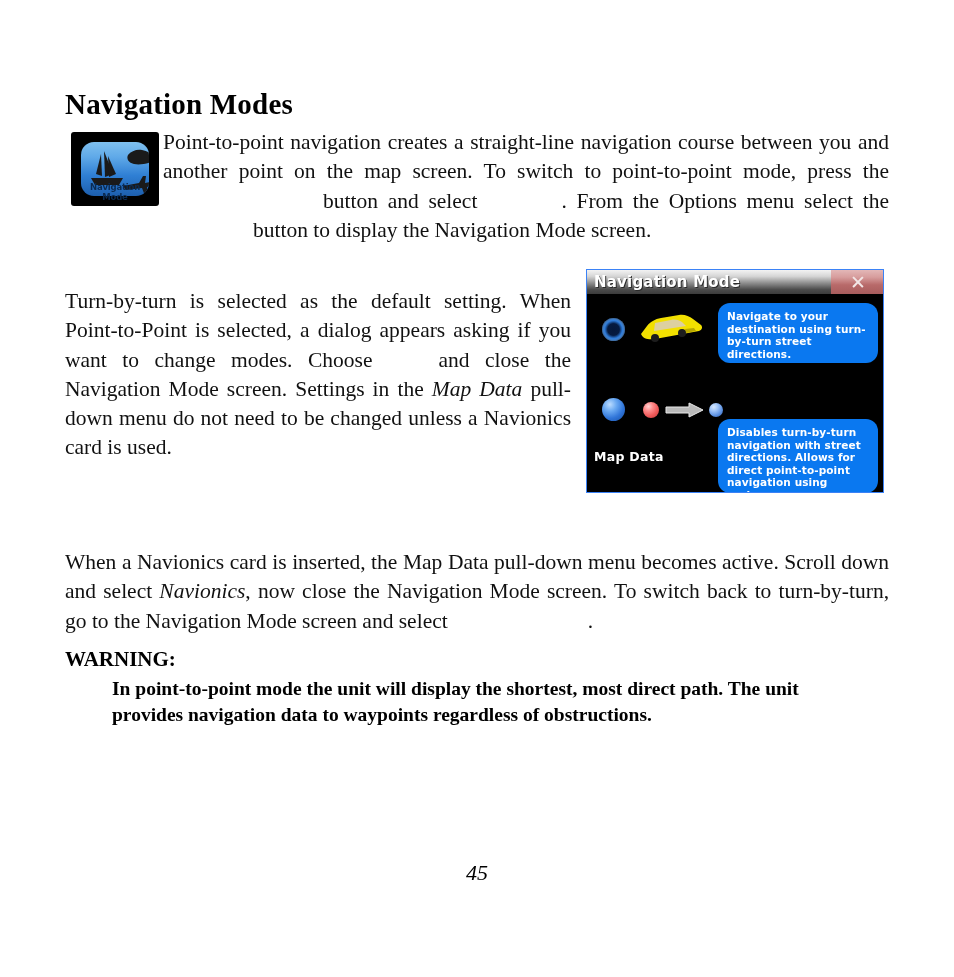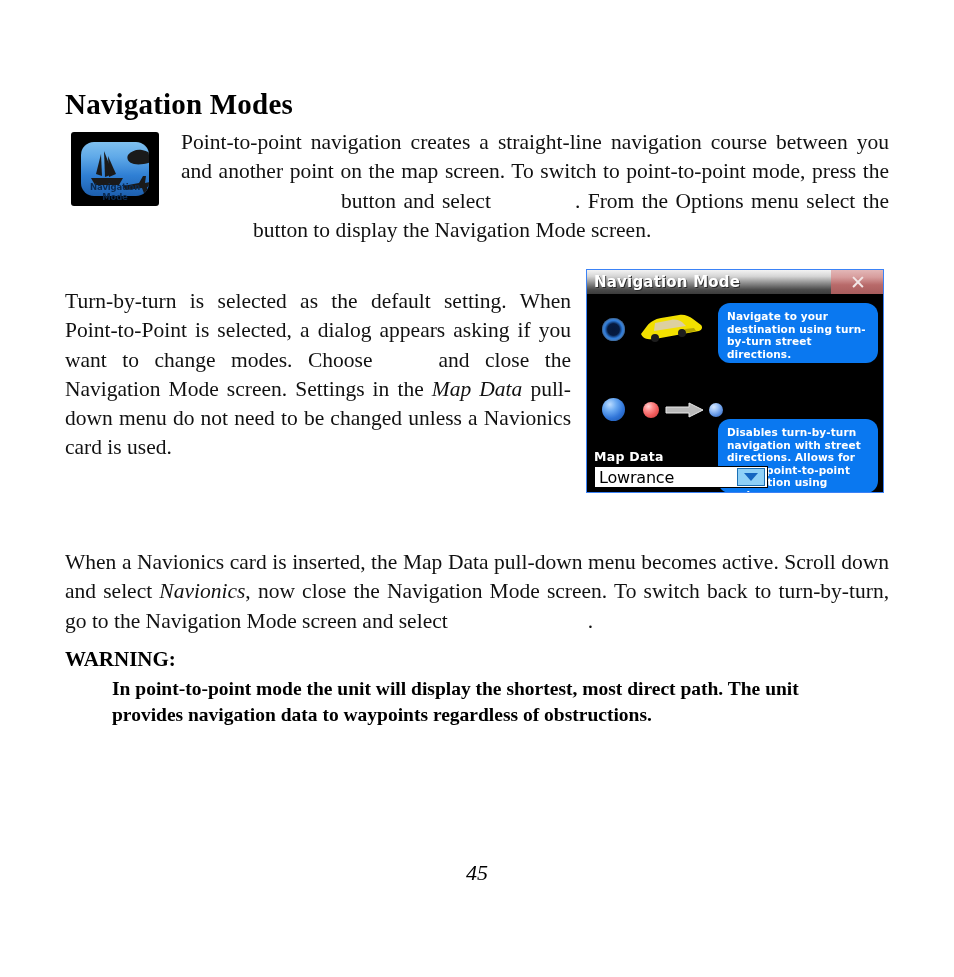--- a/index.html
+++ b/index.html
@@ -53,21 +53,21 @@
   #para-one {
     position: absolute;
     left: 65px;
     top: 128px;
     width: 824px;
   }
   #nav-mode-icon {
     float: left;
     width: 88px;
     height: 74px;
-    margin: 4px 22px 4px 6px;
+    margin: 4px 4px 4px 6px;
     background: #000;
     padding: 10px;
     box-sizing: border-box;
     border-radius: 3px;
     position: relative;
     text-decoration: underline;
   }
   #nav-mode-icon .icon-inner {
     width: 100%;
     height: 100%;
@@ -344,22 +344,16 @@
 
     <div class="radio-unsel" style="left:15px; top:128px;"></div>
     <div class="sphere-red" style="left:56px; top:132px;"></div>
     <svg style="position:absolute; left:78px; top:132px;" width="40" height="16" viewBox="0 0 40 16">
       <path d="M1 5 L24 5 L24 1 L38 8 L24 15 L24 11 L1 11 Z" fill="#b9b9b9" stroke="#e8e8e8" stroke-width="1"></path>
     </svg>
     <div class="sphere-blue-sm" style="left:122px; top:133px;"></div>
     <div class="info-box" style="left:131px; top:101px; width:160px; height:74px;margin-top:48px;">Disables turn-by-turn navigation with street directions. Allows for direct point-to-point navigation using various map sources.</div>
 
     <div id="map-data-label">Map Data</div>
-    <div id="map-data-select">
-      <span id="map-data-value">Lowrance</span>
-      <span id="map-data-arrow">
-          <span class="tri"></span>
-        </span>
-    </div>
 
   </div>
 
 </div>
 
 </body></html>

